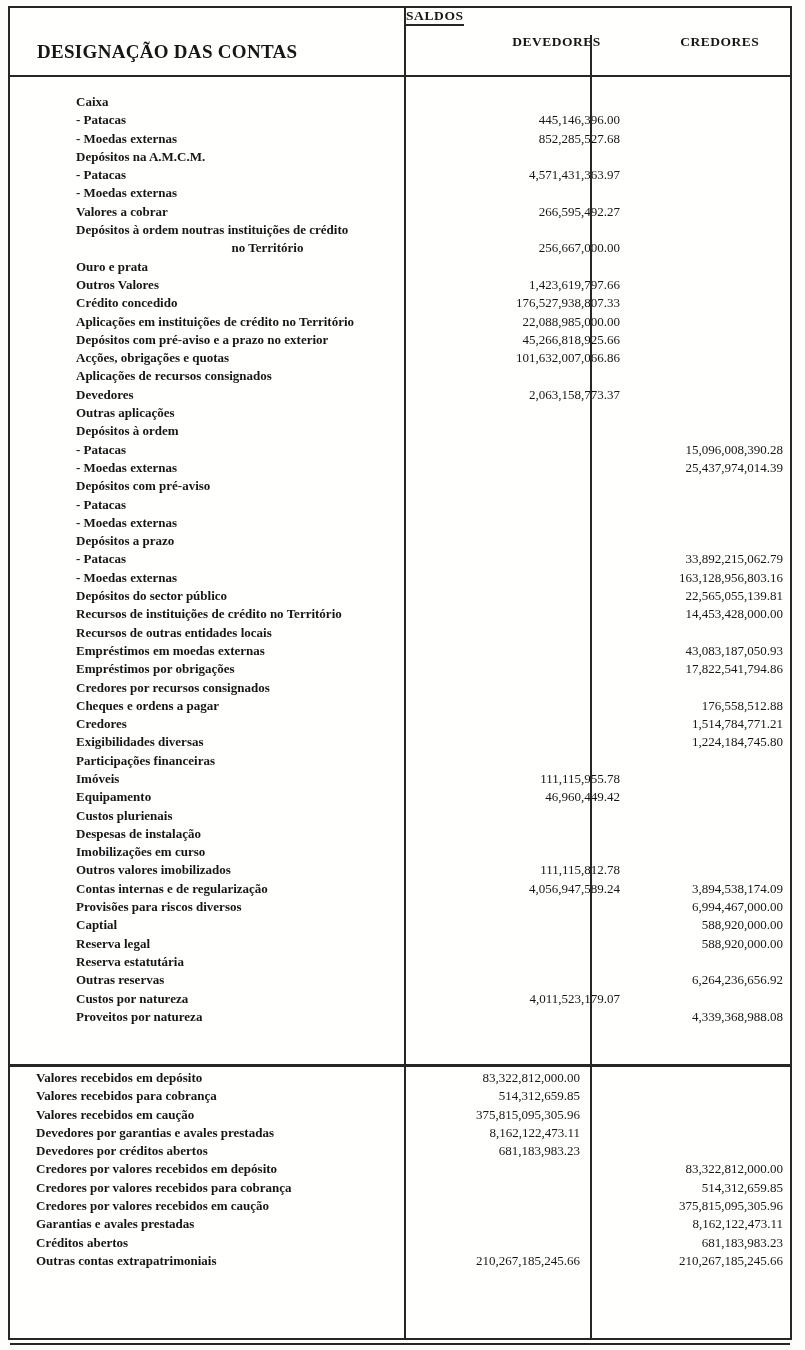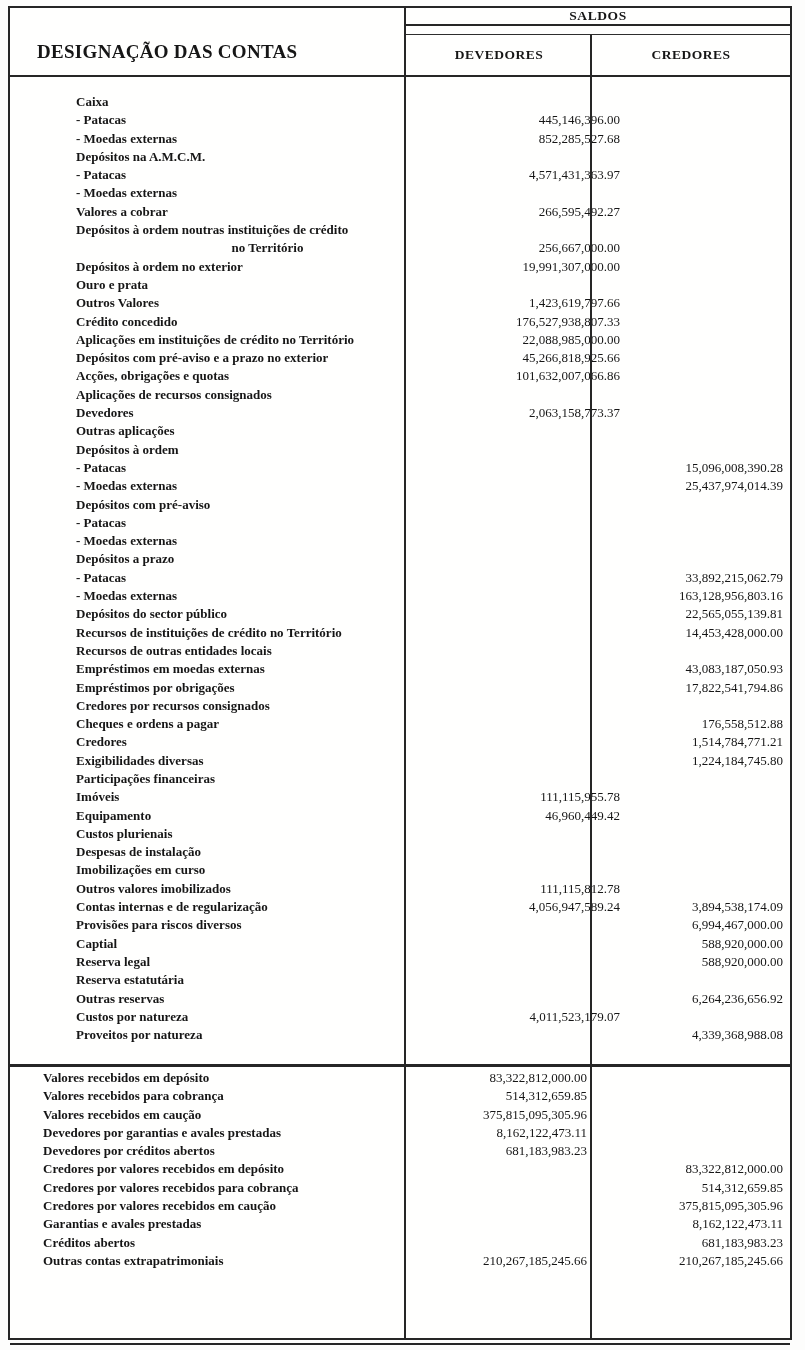--- a/index.html
+++ b/index.html
@@ -12,36 +12,36 @@
   
   .vline1 { position: absolute; left: 394px; top: 0; bottom: 0; width: 2px; background: #262626; }
   .vline2 { position: absolute; left: 580px; top: 27px; bottom: 0; width: 2px; background: #262626; }
 
   
   .header { height: 69px; border-bottom: 2px solid #262626; display: flex; }
   .header-left {
     width: 396px; display: flex; align-items: flex-end;
     padding: 0 0 12px 27px; font-weight: bold; font-size: 19px; letter-spacing: 0.3px;
   }
-  .header-right { flex: 1; display: flex; flex-direction: column; }
+  .header-right { flex: 1; display: flex; flex-direction: row; }
   .saldos-row {
     height: 18px; border-bottom: 2px solid #262626;
     text-align: center; font-weight: bold; font-size: 13.5px; line-height: 16px; letter-spacing: 0.6px;
   }
   .gap-row { height: 9px; border-bottom: 1px solid #2e2e2e; }
   .subhead-row { flex: 1; display: flex; }
   .subhead-dev { width: 186px; display: flex; align-items: center; justify-content: center;
                  font-weight: bold; font-size: 13.5px; letter-spacing: 0.5px; }
   .subhead-cred { flex: 1; display: flex; align-items: center; justify-content: center;
                   font-weight: bold; font-size: 13.5px; letter-spacing: 0.5px; }
 
   
   .section1 { height: 987px; padding-top: 16px; overflow: hidden; padding-left: 40px; }
   .separator { height: 3px; background: #262626; }
-  .section2 { height: 238px; padding-top: 2px; overflow: hidden; margin-left: 7px; }
+  .section2 { height: 238px; padding-top: 2px; overflow: hidden; }
   .row { display: flex; height: 18.3px; font-size: 13px; line-height: 18.3px; }
   .c-label { width: 396px; padding-left: 26px; font-weight: bold; white-space: nowrap; overflow: hidden; }
   .c-label.indent { padding-left: 39px; text-align: center; }
   .c-dev { width: 186px; text-align: right; padding-right: 12px; white-space: nowrap; }
   .c-cred { flex: 1; text-align: right; padding-right: 7px; white-space: nowrap; }
 
   
   .totals-row { height: 50px; border-top: 2px solid #262626; display: flex; align-items: center; font-size: 13px; margin-top: 38px; }
   .t-label { width: 396px; text-align: center; font-weight: bold; font-size: 13.5px; letter-spacing: 0.5px; }
   .t-dev { width: 186px; text-align: right; padding-right: 12px; }
@@ -104,25 +104,20 @@
     <div class="c-label">Depósitos à ordem noutras instituições de crédito</div>
     <div class="c-dev"></div>
     <div class="c-cred"></div>
   </div>
       <div class="row">
     <div class="c-label indent">no Território</div>
     <div class="c-dev">256,667,000.00</div>
     <div class="c-cred"></div>
   </div>
       <div class="row">
-    <div class="c-label">Depósitos à ordem no exterior</div>
-    <div class="c-dev">19,991,307,000.00</div>
-    <div class="c-cred"></div>
-  </div>
-      <div class="row">
     <div class="c-label">Ouro e prata</div>
     <div class="c-dev"></div>
     <div class="c-cred"></div>
   </div>
       <div class="row">
     <div class="c-label">Outros Valores</div>
     <div class="c-dev">1,423,619,797.66</div>
     <div class="c-cred"></div>
   </div>
       <div class="row">

